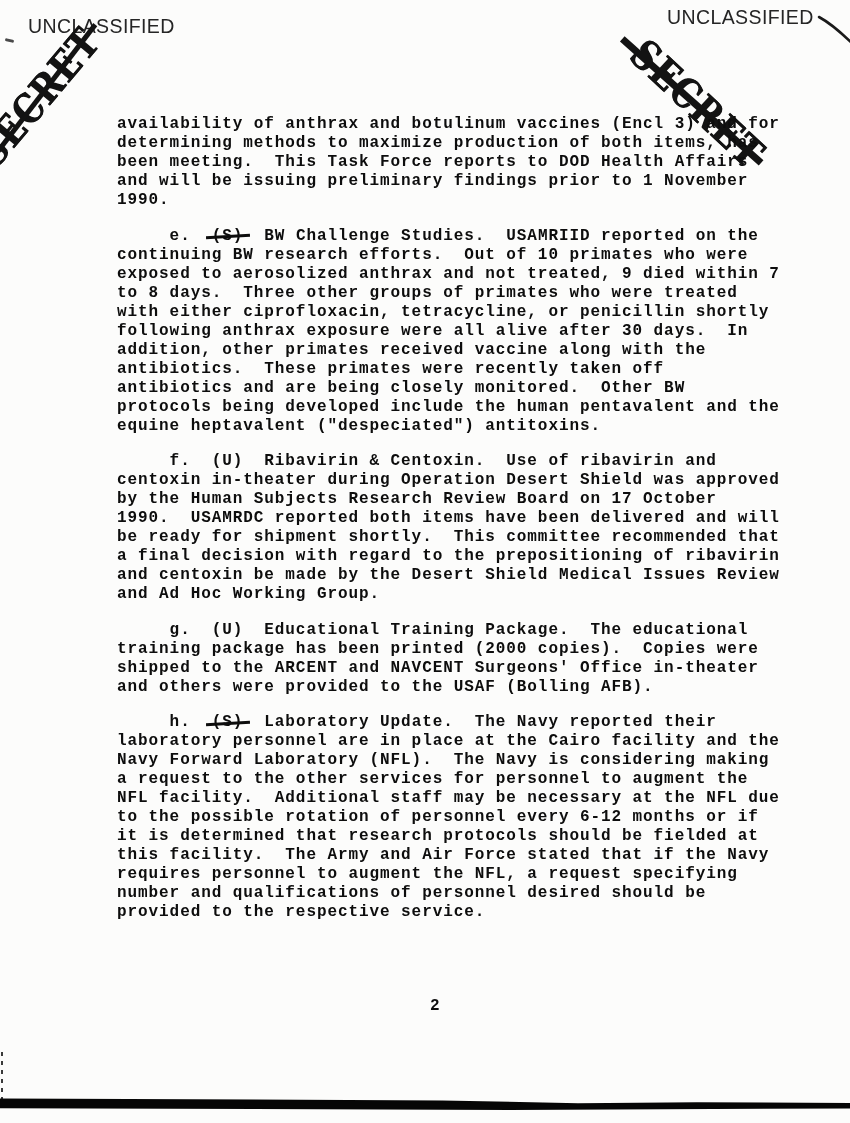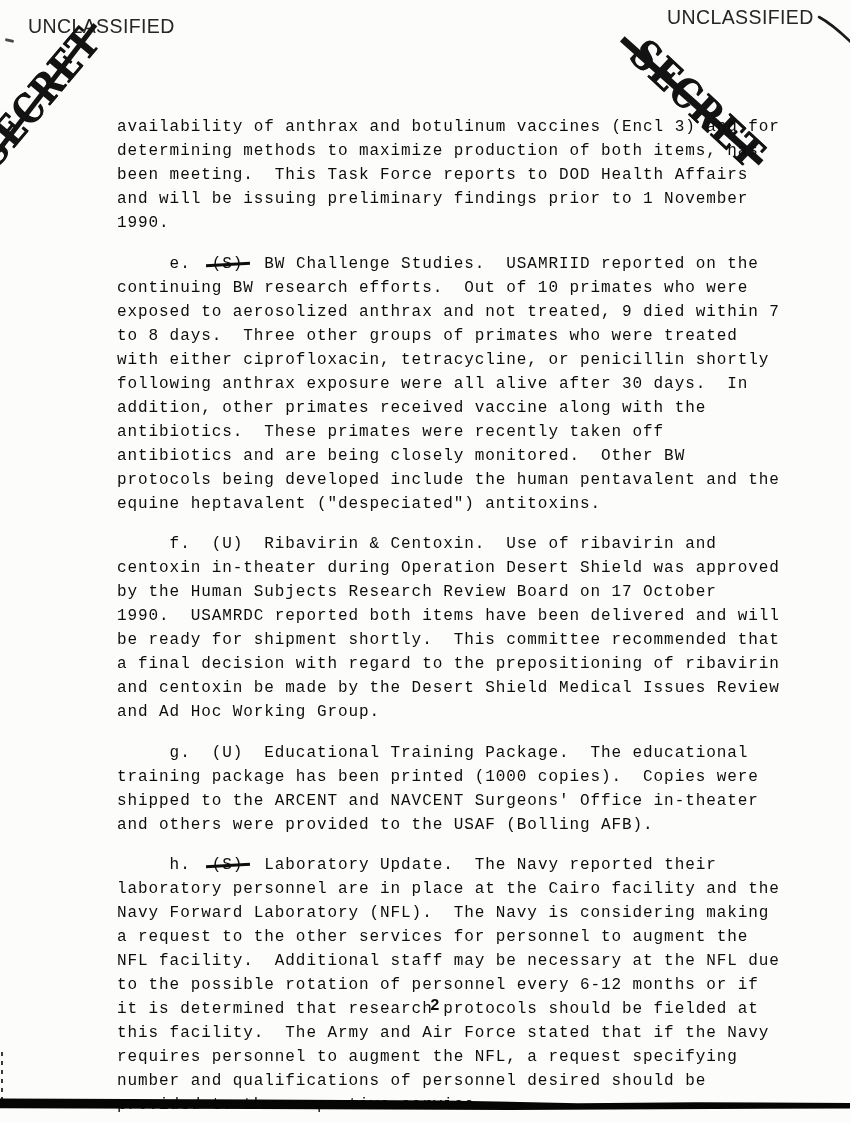--- a/index.html
+++ b/index.html
@@ -60,22 +60,22 @@
   .content{
     position:absolute;
     left:117px;top:115px;
     width:690px;
     color:#0d0d0d;
   }
   .para{
     margin:0 0 16.6px 0;
     font-family:inherit;
     font-size:16px;
-    font-weight:400;
-    line-height:24px;
+    font-weight:700;
+    line-height:19px;
     letter-spacing:0.92px;
     white-space:pre;
   }
   .struck{
     position:relative;
     display:inline-block;
   }
   .struck::after{
     content:"";
     position:absolute;
@@ -155,21 +155,21 @@
     <pre class="para">     f.  (U)  Ribavirin &amp; Centoxin.  Use of ribavirin and
 centoxin in-theater during Operation Desert Shield was approved
 by the Human Subjects Research Review Board on 17 October
 1990.  USAMRDC reported both items have been delivered and will
 be ready for shipment shortly.  This committee recommended that
 a final decision with regard to the prepositioning of ribavirin
 and centoxin be made by the Desert Shield Medical Issues Review
 and Ad Hoc Working Group.</pre>
 
     <pre class="para">     g.  (U)  Educational Training Package.  The educational
-training package has been printed (1000 copies).  Copies were
+training package has been printed (2000 copies).  Copies were
 shipped to the ARCENT and NAVCENT Surgeons' Office in-theater
 and others were provided to the USAF (Bolling AFB).</pre>
 
     <pre class="para"><span>     h.  </span><span class="struck">(S)</span><span>  Laboratory Update.  The Navy reported their
 laboratory personnel are in place at the Cairo facility and the
 Navy Forward Laboratory (NFL).  The Navy is considering making
 a request to the other services for personnel to augment the
 NFL facility.  Additional staff may be necessary at the NFL due
 to the possible rotation of personnel every 6-12 months or if
 it is determined that research protocols should be fielded at

